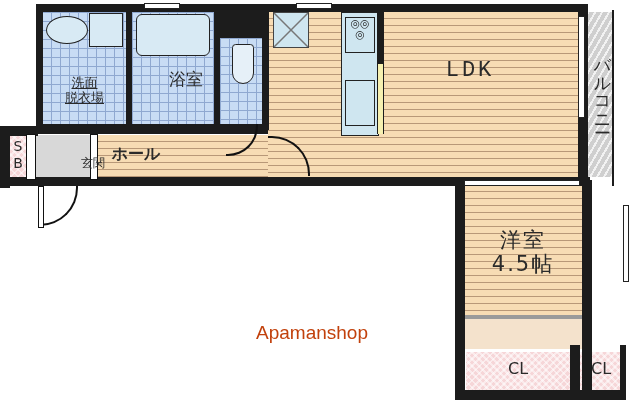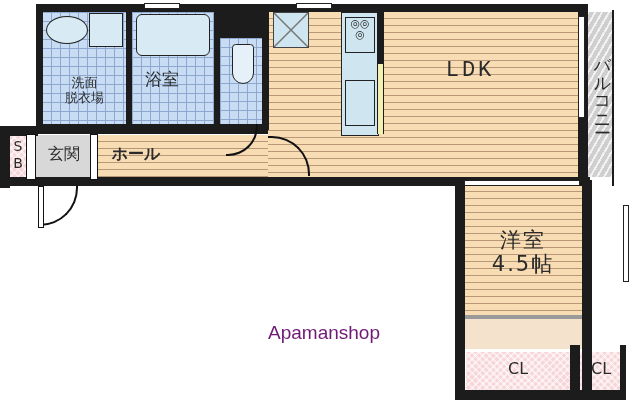--- a/index.html
+++ b/index.html
@@ -69,48 +69,48 @@
 <div class="abs" style="left:345px;top:17px;width:28px;height:34px;border:1.5px solid #222;background:#cfe6f0;font-size:11px;line-height:11px;text-align:center;color:#222;">◎◎<br>◎</div>
 <div class="abs" style="left:345px;top:80px;width:28px;height:44px;border:1.5px solid #222;background:#cfe6f0;"></div>
 <div class="abs" style="left:377px;top:12px;width:7px;height:122px;background:#1c1c1c;"></div>
 <div class="abs" style="left:378px;top:64px;width:5px;height:70px;background:#f6f0b0;"></div>
 
 <div class="door-arc" style="left:226px;top:124px;width:30px;height:30px;border-left:none;border-top:none;border-radius:0 0 30px 0;"></div>
 <div class="door-arc" style="left:268px;top:136px;width:40px;height:38px;border-left:none;border-bottom:none;border-radius:0 38px 0 0;"></div>
 <div class="door-arc" style="left:38px;top:186px;width:38px;height:38px;border-left:none;border-top:none;border-radius:0 0 38px 0;"></div>
 <div class="abs" style="left:38px;top:186px;width:4px;height:40px;background:#fff;border:1.5px solid #111;"></div>
 
-<div class="label" style="left:42px;top:76px;width:85px;font-size:13px;">
+<div class="label" style="left:42px;top:76px;width:85px;font-size:13px;text-decoration:underline;">
   <div>洗面</div>
   <div>脱衣場</div>
 </div>
-<div class="label" style="left:121px;top:70px;width:82px;font-size:17px;">
+<div class="label" style="left:145px;top:70px;width:82px;font-size:17px;">
   <span>浴室</span>
 </div>
 <div class="label" style="left:400px;top:58px;width:140px;font-size:22px;letter-spacing:3px;font-family:Liberation Mono, monospace;">
   <div>LDK</div>
 </div>
 <div class="label" style="left:590px;top:46px;width:22px;font-size:17px;writing-mode:vertical-rl;">
   <span>バルコニー</span>
 </div>
-<div class="label" style="left:36px;top:145px;width:56px;font-size:16px;">
+<div class="label" style="left:36px;top:157px;width:56px;font-size:12px;padding-left:29px;">
   <span>玄関</span>
 </div>
 <div class="label" style="left:96px;top:145px;width:80px;font-size:16px;font-weight:bold;">
   <span>ホール</span>
 </div>
 <div class="label" style="left:10px;top:138px;width:16px;font-size:14px;line-height:17px;">
   <div>S</div>
   <div>B</div>
 </div>
 <div class="label" style="left:464px;top:228px;width:118px;font-size:21px;letter-spacing:2px;">
   <div>洋室</div>
   <div>4.5帖</div>
 </div>
 <div class="label" style="left:466px;top:360px;width:104px;font-size:16px;">
   <span>CL</span>
 </div>
 <div class="label" style="left:580px;top:360px;width:42px;font-size:16px;">
   <span>CL</span>
 </div>
-<div class="label" style="left:244px;top:322px;width:160px;font-size:19px;color:#701a75;font-family:'Liberation Sans',sans-serif;">
+<div class="label" style="left:232px;top:322px;width:160px;font-size:19px;color:#c2410c;font-family:'Liberation Sans',sans-serif;">
   <span>Apamanshop</span>
 </div>
 
 </body></html>

